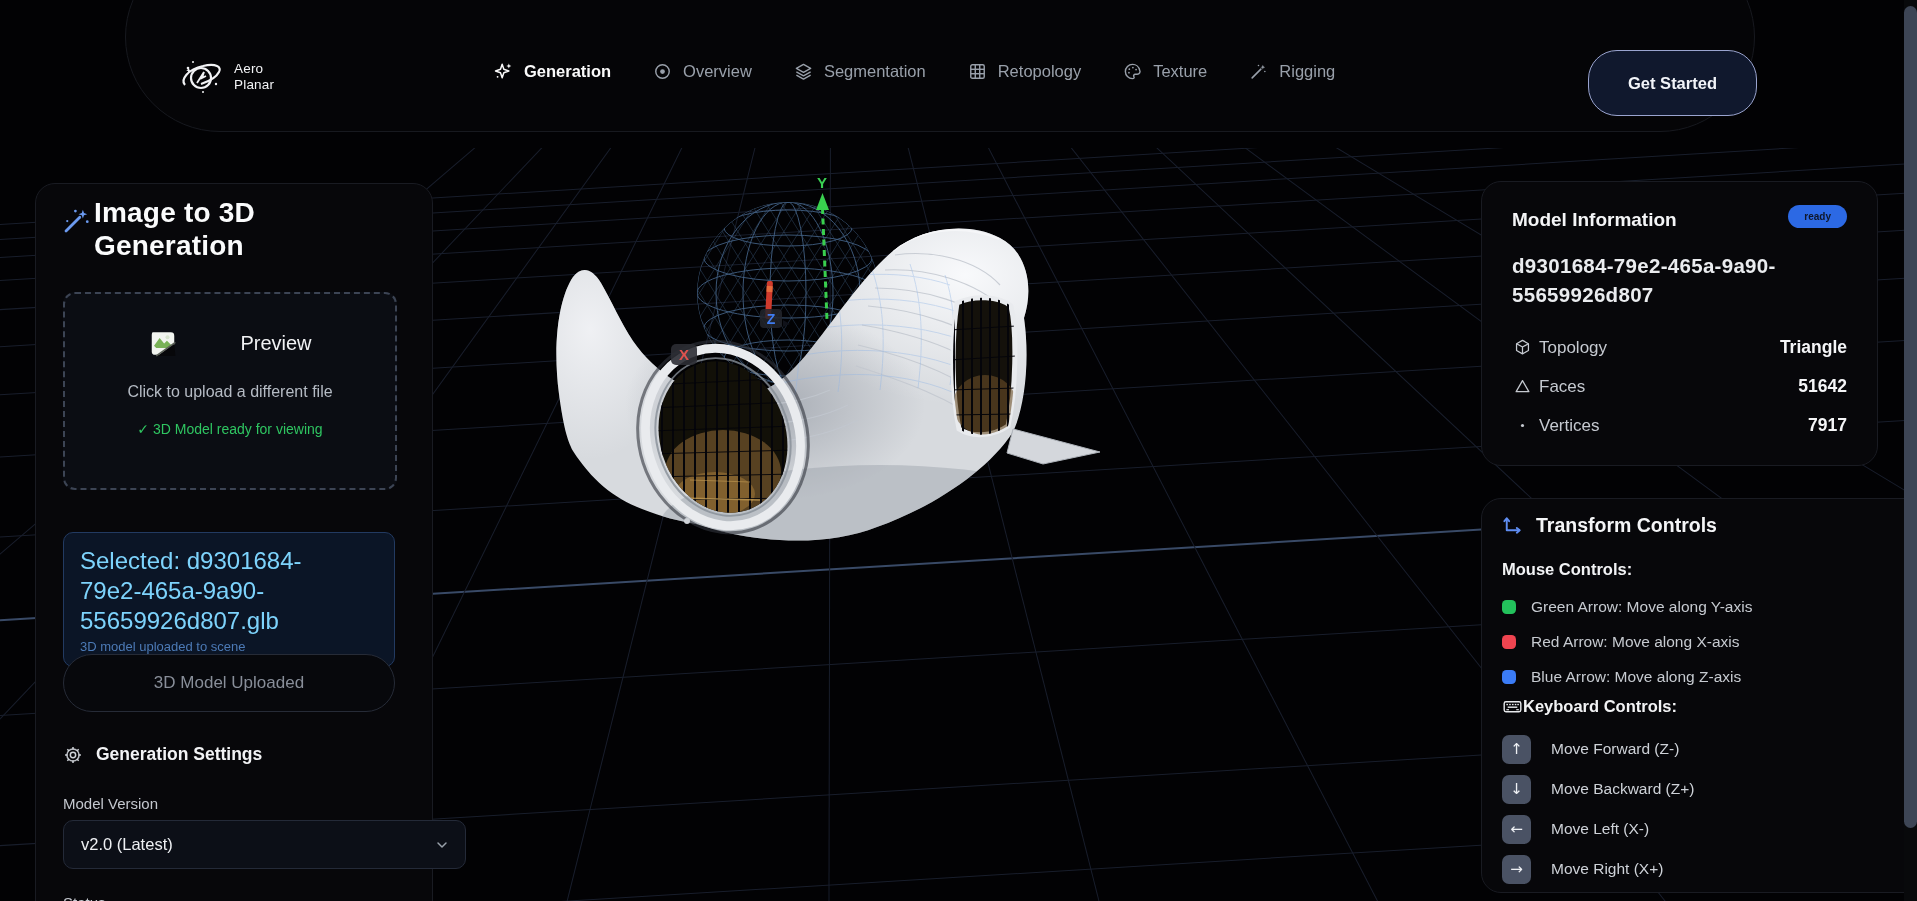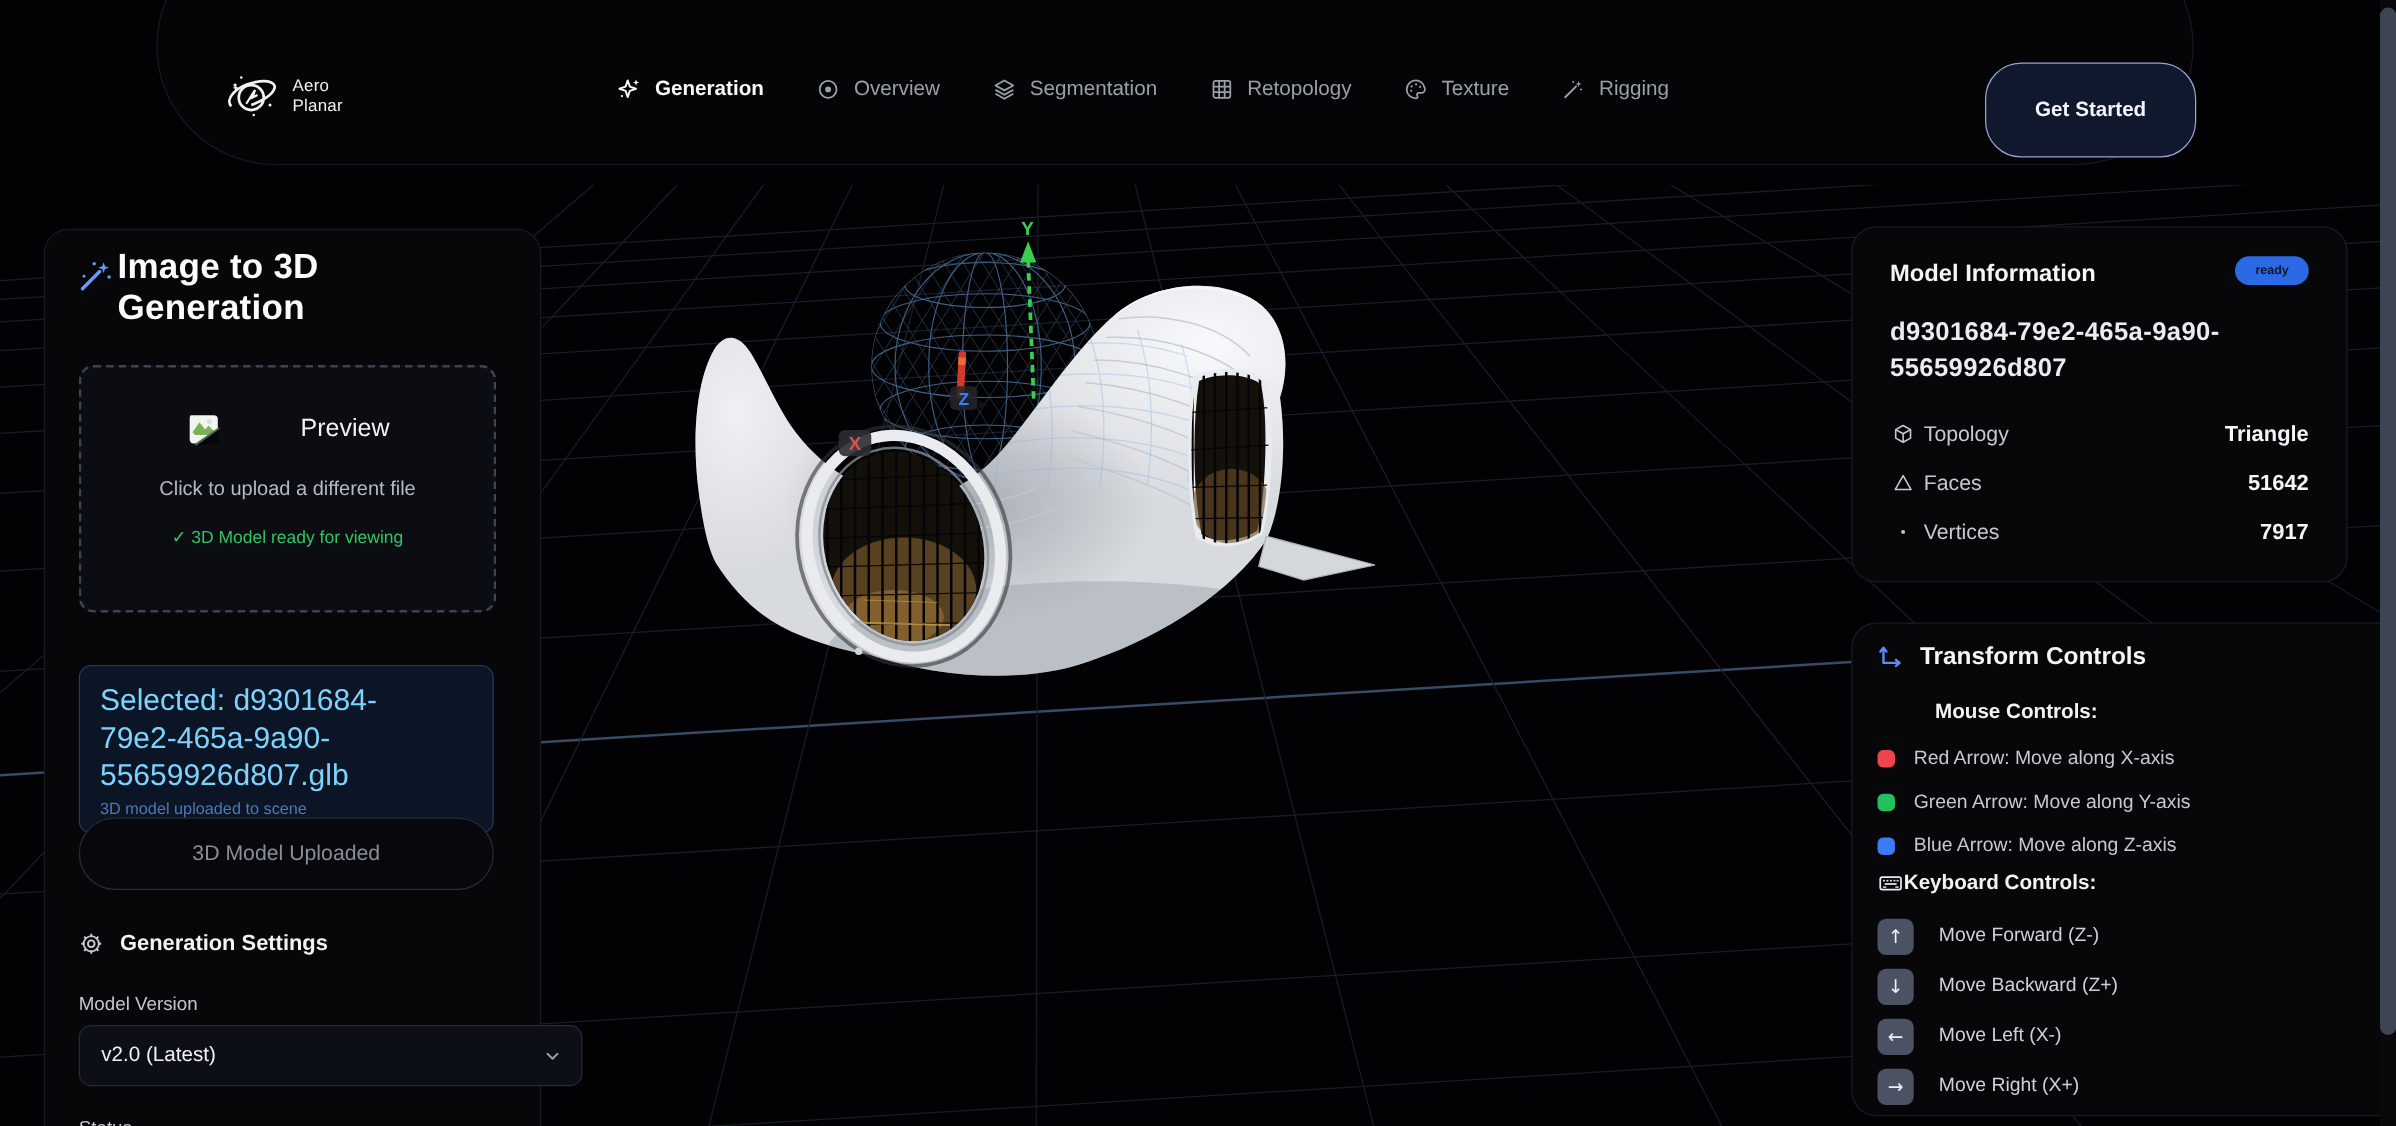--- a/index.html
+++ b/index.html
@@ -12,21 +12,21 @@
 
   
   .nav-pill { position:absolute; left:125px; top:-58px; width:1630px; height:190px;
     border:1px solid #17191f; border-radius:95px; background:#050507; z-index:20; }
   .logo { position:absolute; left:178px; top:54px; display:flex; align-items:center; gap:10px; z-index:21; }
   .logo-text { color:#f2f3f5; font-size:13.5px; font-weight:400; line-height:1.18; letter-spacing:.2px; }
   .nav-items { position:absolute; left:493px; top:61px; display:flex; align-items:center; gap:42px; z-index:21; }
   .nav-item { display:flex; align-items:center; gap:11px; color:#99a0aa; font-size:16.5px; font-weight:500; cursor:pointer; }
   .nav-item.active { color:#fafafa; font-weight:600; }
   .nav-item svg { display:block; }
-  .cta-btn { position:absolute; left:1588px; top:50px; width:169px; height:76px; border-radius:29px;
+  .cta-btn { position:absolute; left:1588px; top:50px; width:169px; height:66px; border-radius:29px;
     background:#10182d; border:1px solid #9aa4cf; color:#f2f4f9; font-size:16.5px; font-weight:600;
     display:flex; align-items:center; justify-content:center; z-index:21; cursor:pointer; }
 
   
   .panel { position:absolute; background:#07070a; border:1px solid #191b22; border-radius:20px; z-index:10; }
 
   
   #left-panel { left:35px; top:183px; width:398px; height:760px; }
   .lp-title-icon { position:absolute; left:25px; top:22px; }
   .lp-title { position:absolute; left:58px; top:12px; width:250px; color:#fafbfc; font-size:28px; font-weight:700; line-height:1.18; letter-spacing:.2px; }
@@ -62,21 +62,21 @@
   .mi-rows { position:absolute; left:30px; right:30px; top:146px; }
   .mi-row { height:39px; display:flex; align-items:center; }
   .mi-row-icon { width:20px; display:flex; justify-content:center; }
   .mi-row-label { margin-left:7px; color:#c5c9d0; font-size:17px; }
   .mi-row-value { margin-left:auto; color:#f4f5f7; font-size:17.5px; font-weight:700; }
 
   
   #transform-panel { left:1481px; top:498px; width:450px; height:395px; }
   .tc-title-row { position:absolute; left:19px; top:15px; display:flex; align-items:center; gap:12px;
     color:#f4f5f7; font-size:19.5px; font-weight:700; }
-  .tc-mouse-title { position:absolute; left:20px; top:61px; color:#f2f3f5; font-size:16.5px; font-weight:700;margin-left:46px; }
+  .tc-mouse-title { position:absolute; left:20px; top:61px; color:#f2f3f5; font-size:16.5px; font-weight:700; }
   .tc-mouse-rows { position:absolute; left:20px; top:90px; }
   .tc-mouse-row { height:35px; display:flex; align-items:center; }
   .tc-dot { width:14px; height:14px; border-radius:4.5px; }
   .tc-mouse-text { margin-left:15px; color:#c6cad0; font-size:15.5px; }
   .tc-kb-title { position:absolute; left:20px; top:197px; display:flex; align-items:center; 
     color:#f2f3f5; font-size:16.5px; font-weight:700; }
   .tc-kb-rows { position:absolute; left:20px; top:230px; }
   .tc-kb-row { height:40px; display:flex; align-items:center; }
   .keycap { width:29px; height:29px; border-radius:7px; background:#4a5264; color:#eef0f4;
     font-family:"DejaVu Sans",sans-serif; font-size:15px; display:flex; align-items:center; justify-content:center; }
@@ -499,26 +499,26 @@
           <path d="M6 5 V17 H19"></path>
           <path d="M3.5 7.5 L6 4.5 L8.5 7.5"></path>
           <path d="M16.5 14.5 L19.5 17 L16.5 19.5"></path>
         </g>
       </svg>
       <span>Transform Controls</span>
     </div>
     <div class="tc-mouse-title">Mouse Controls:</div>
     <div class="tc-mouse-rows">
       <div class="tc-mouse-row">
+        <span class="tc-dot" style="background: rgb(35, 193, 92);"></span>
+        <span class="tc-mouse-text">Green Arrow: Move along Y-axis</span>
+      </div>
+      <div class="tc-mouse-row">
         <span class="tc-dot" style="background: rgb(239, 68, 80);"></span>
         <span class="tc-mouse-text">Red Arrow: Move along X-axis</span>
-      </div>
-      <div class="tc-mouse-row">
-        <span class="tc-dot" style="background: rgb(35, 193, 92);"></span>
-        <span class="tc-mouse-text">Green Arrow: Move along Y-axis</span>
       </div>
       <div class="tc-mouse-row">
         <span class="tc-dot" style="background: rgb(59, 124, 246);"></span>
         <span class="tc-mouse-text">Blue Arrow: Move along Z-axis</span>
       </div>
     </div>
     <div class="tc-kb-title">
       <svg width="21" height="21" viewBox="0 0 24 24">
         <rect x="2.5" y="6.5" width="19" height="11.5" rx="2" fill="none" stroke="#e8eaed" stroke-width="1.6"></rect>
         <g fill="#e8eaed">

